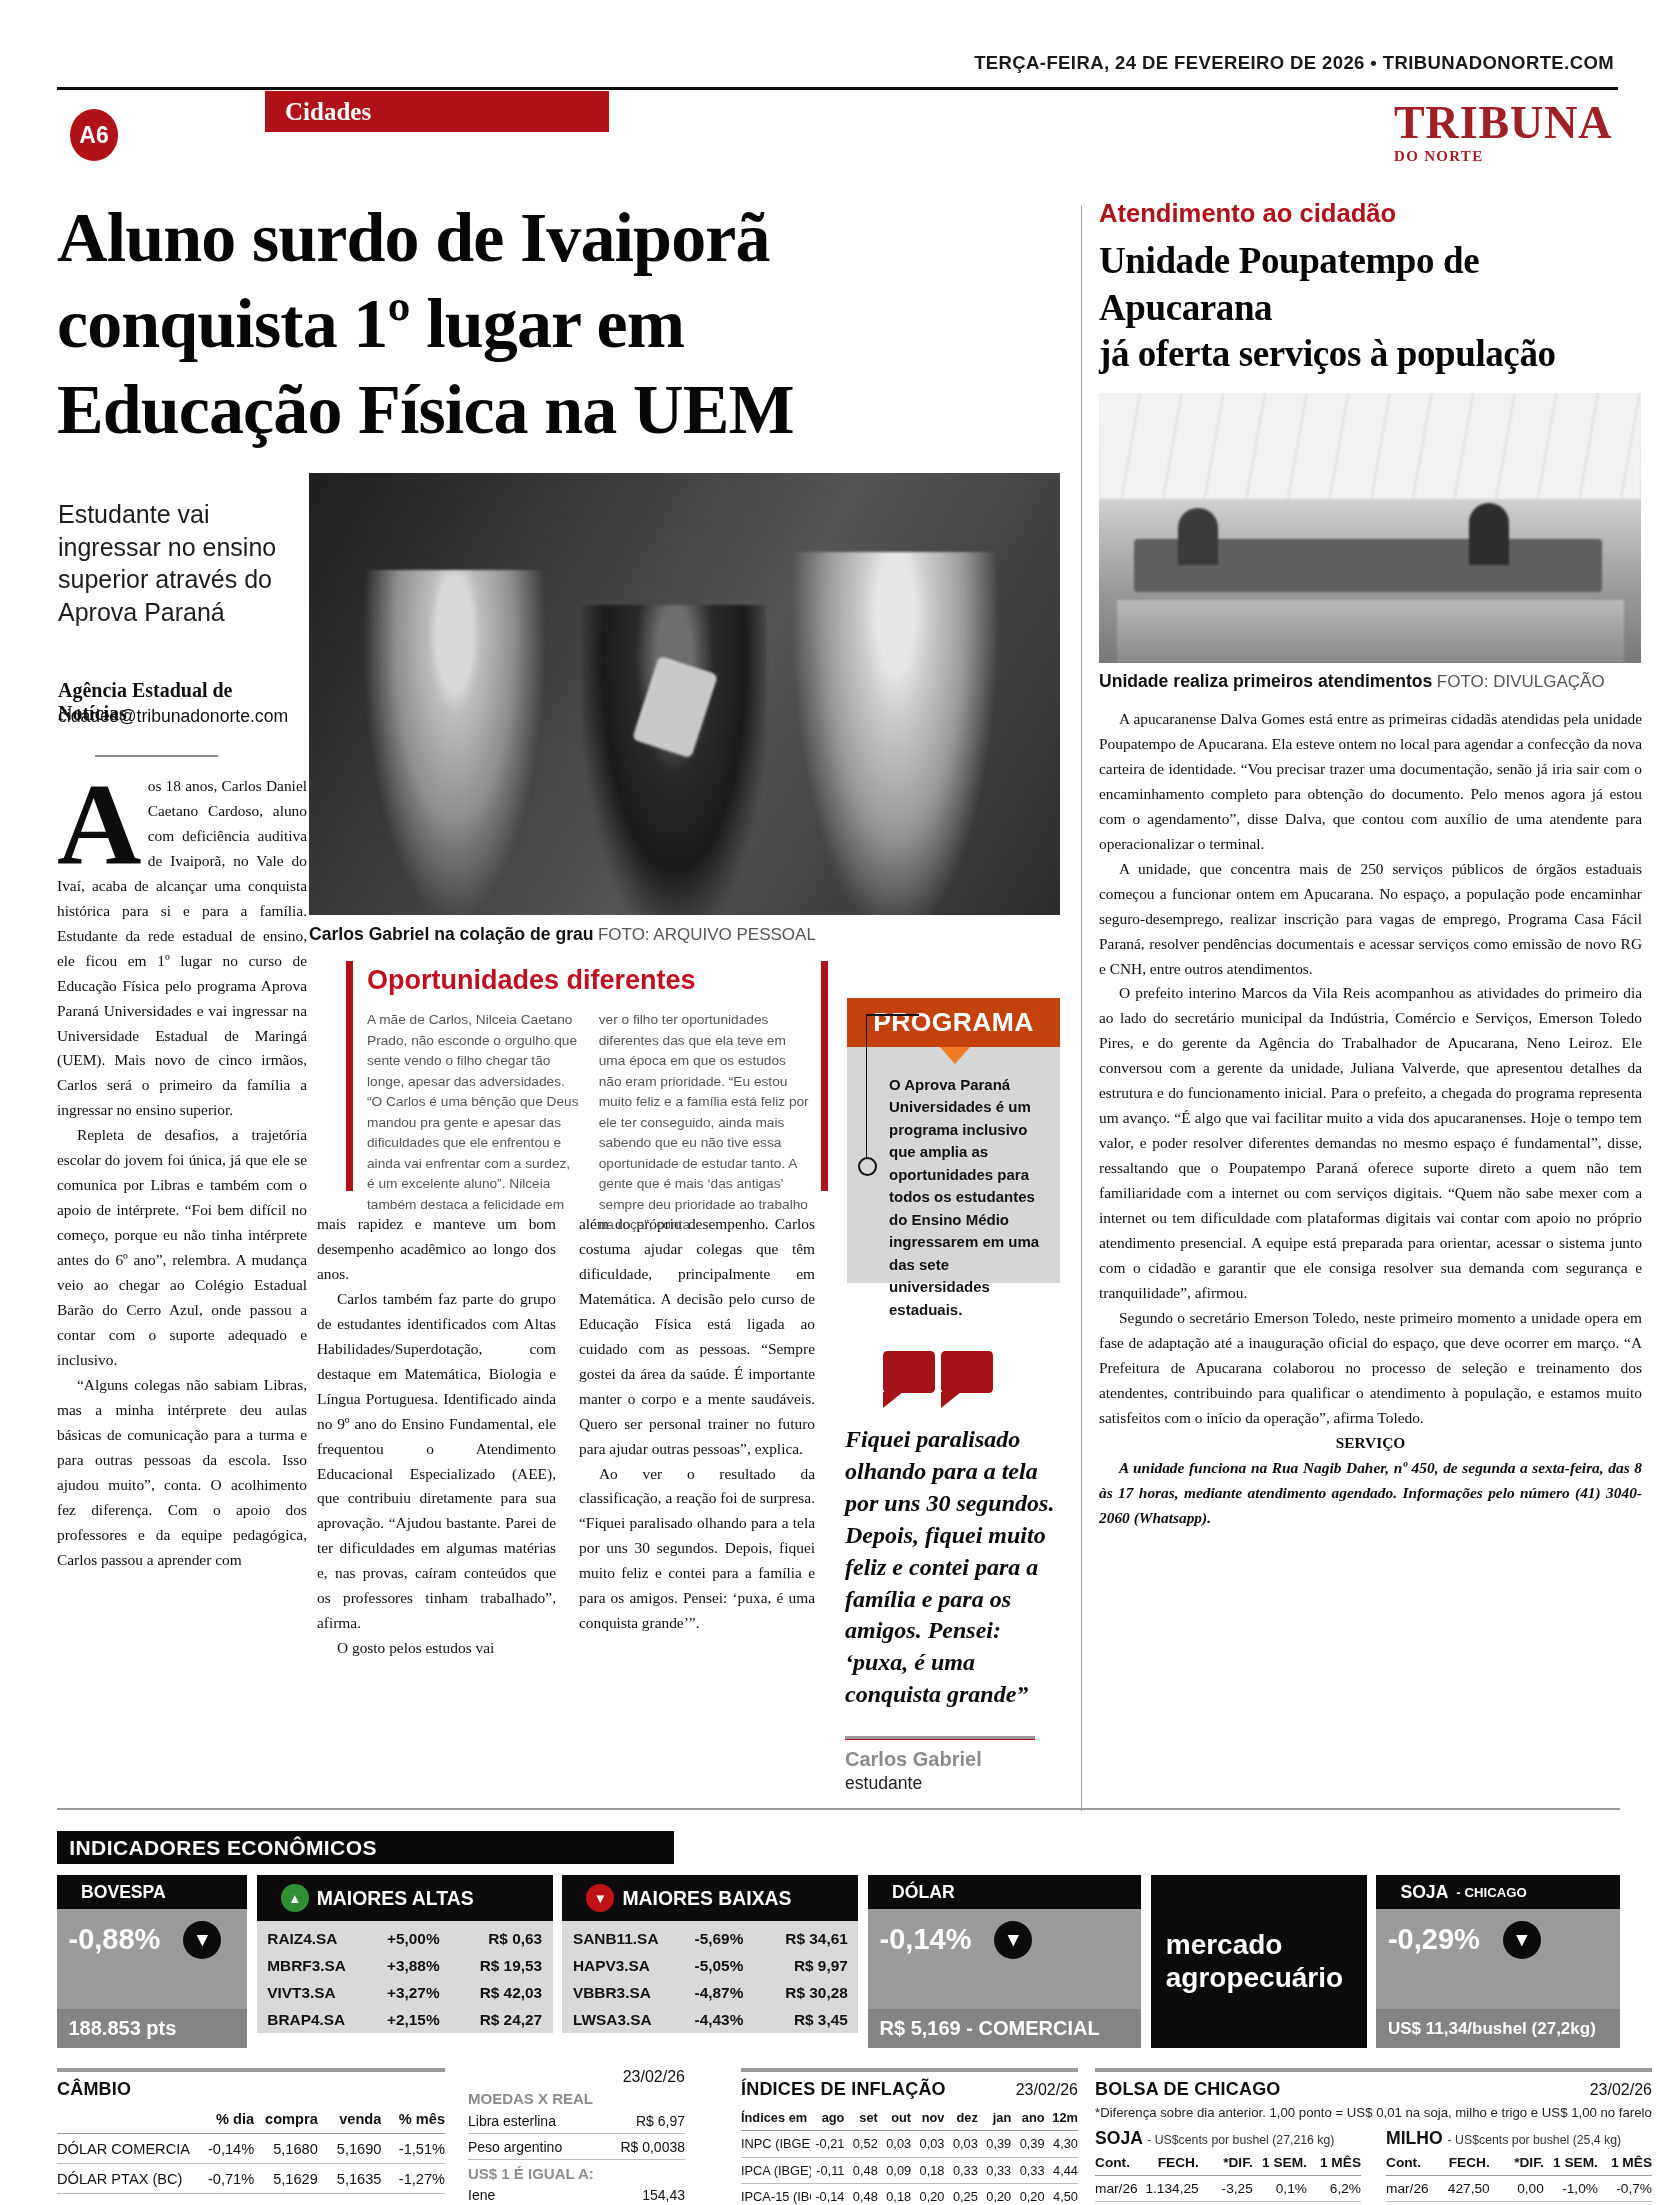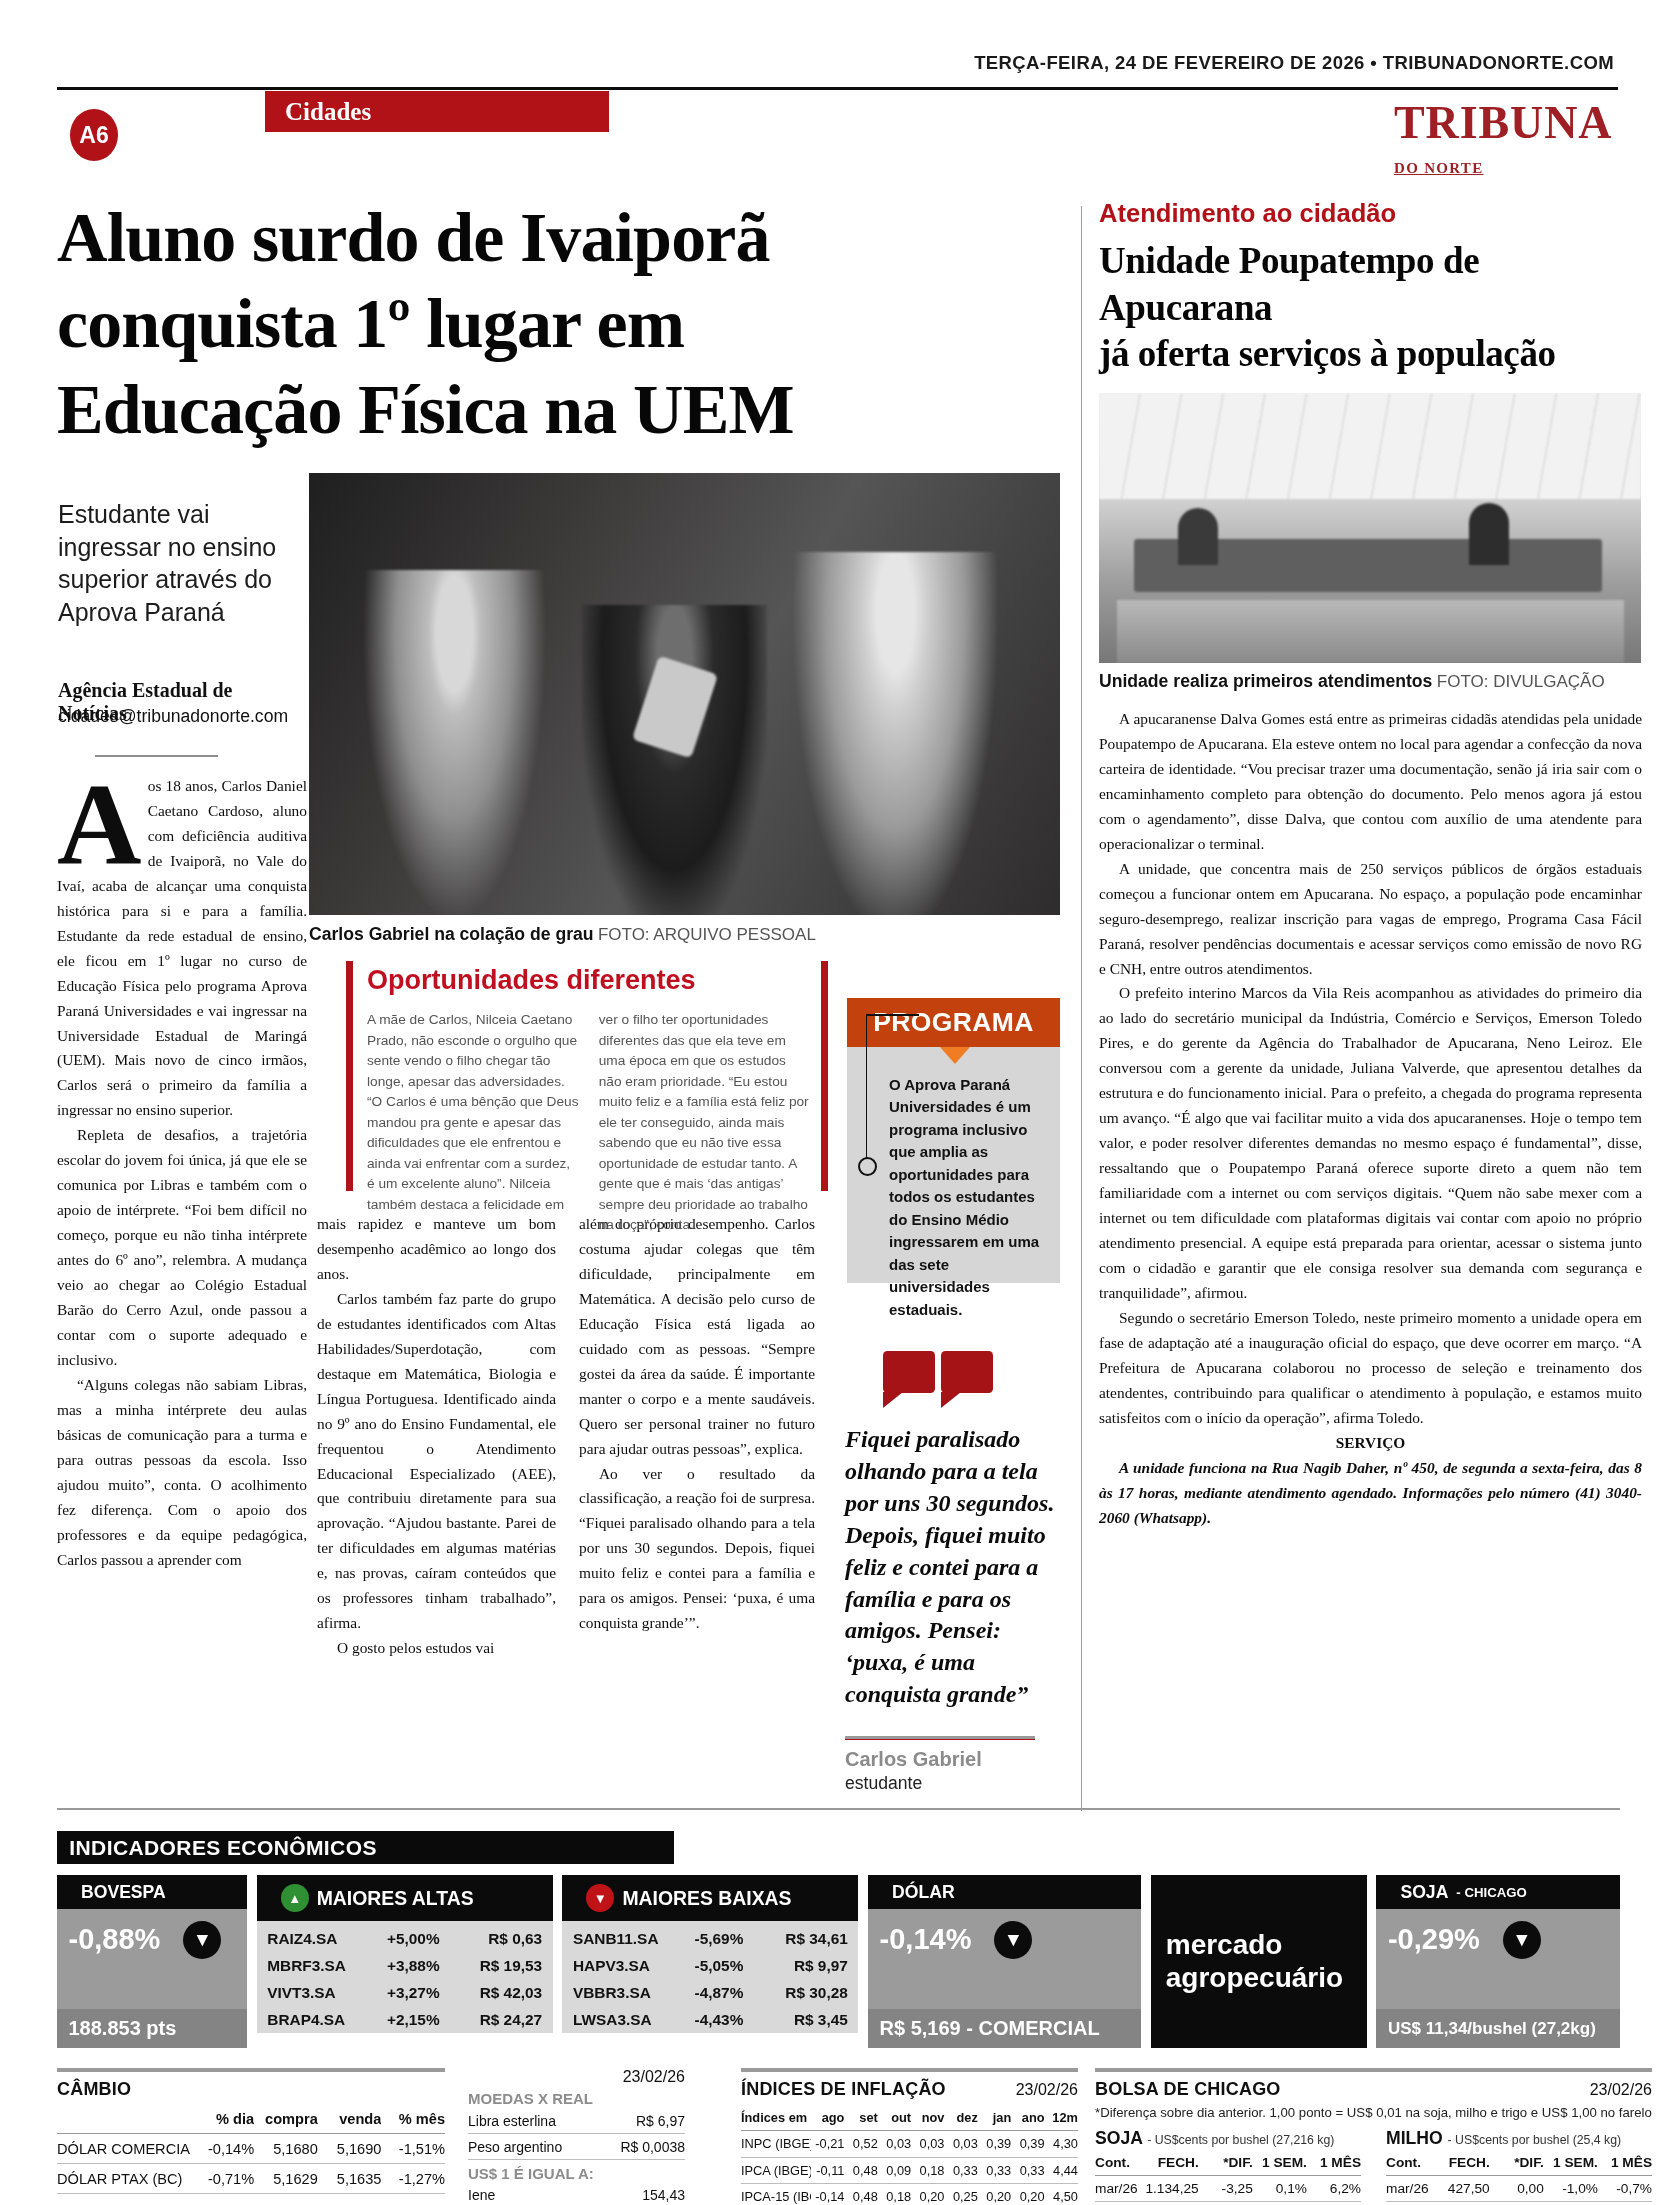--- a/index.html
+++ b/index.html
@@ -7,21 +7,21 @@
        font-family:"Liberation Serif",serif;color:#111;}
   .abs{position:absolute;}
   .sans{font-family:"Liberation Sans",sans-serif;}
 
   
   .dateline{top:52px;left:57px;width:1557px;text-align:right;font-size:18.5px;
     letter-spacing:0.4px;font-weight:bold;color:#1a1a1a;}
   .toprule{top:87px;left:57px;width:1561px;height:3.1px;background:#0c0c0c;}
   .logo{top:100px;left:1394px;width:207px;text-align:left;color:#9e1f24;line-height:1;}
   .logo .big{font-size:46px;font-weight:bold;letter-spacing:0.9px;font-family:"Liberation Serif",serif;}
-  .logo .small{font-size:15px;font-weight:bold;letter-spacing:1.3px;display:block;margin-top:15px;text-decoration:underline;}
+  .logo .small{font-size:15px;font-weight:bold;letter-spacing:1.3px;display:block;margin-top:3px;}
   .badge{top:109px;left:70px;width:48px;height:52px;background:#b01218;border-radius:50%;
     display:flex;align-items:center;justify-content:center;color:#fff;font-size:23px;font-weight:bold;}
   .sectionbar{top:91px;left:265px;width:344px;height:41px;background:#b01218;display:flex;align-items:center;}
   .sectionbar span{color:#fff;font-size:25px;font-weight:bold;margin-left:20px;}
 
   
   .headline1{top:195px;left:57px;width:1028px;font-weight:bold;font-size:70px;line-height:1.23;
     letter-spacing:-0.9px;color:#070707;}
   .standfirst{top:498px;left:58px;width:256px;font-size:25px;line-height:1.30;color:#1c1c1c;}
   .byline{top:679px;left:58px;width:247px;font-size:20px;font-weight:bold;}

